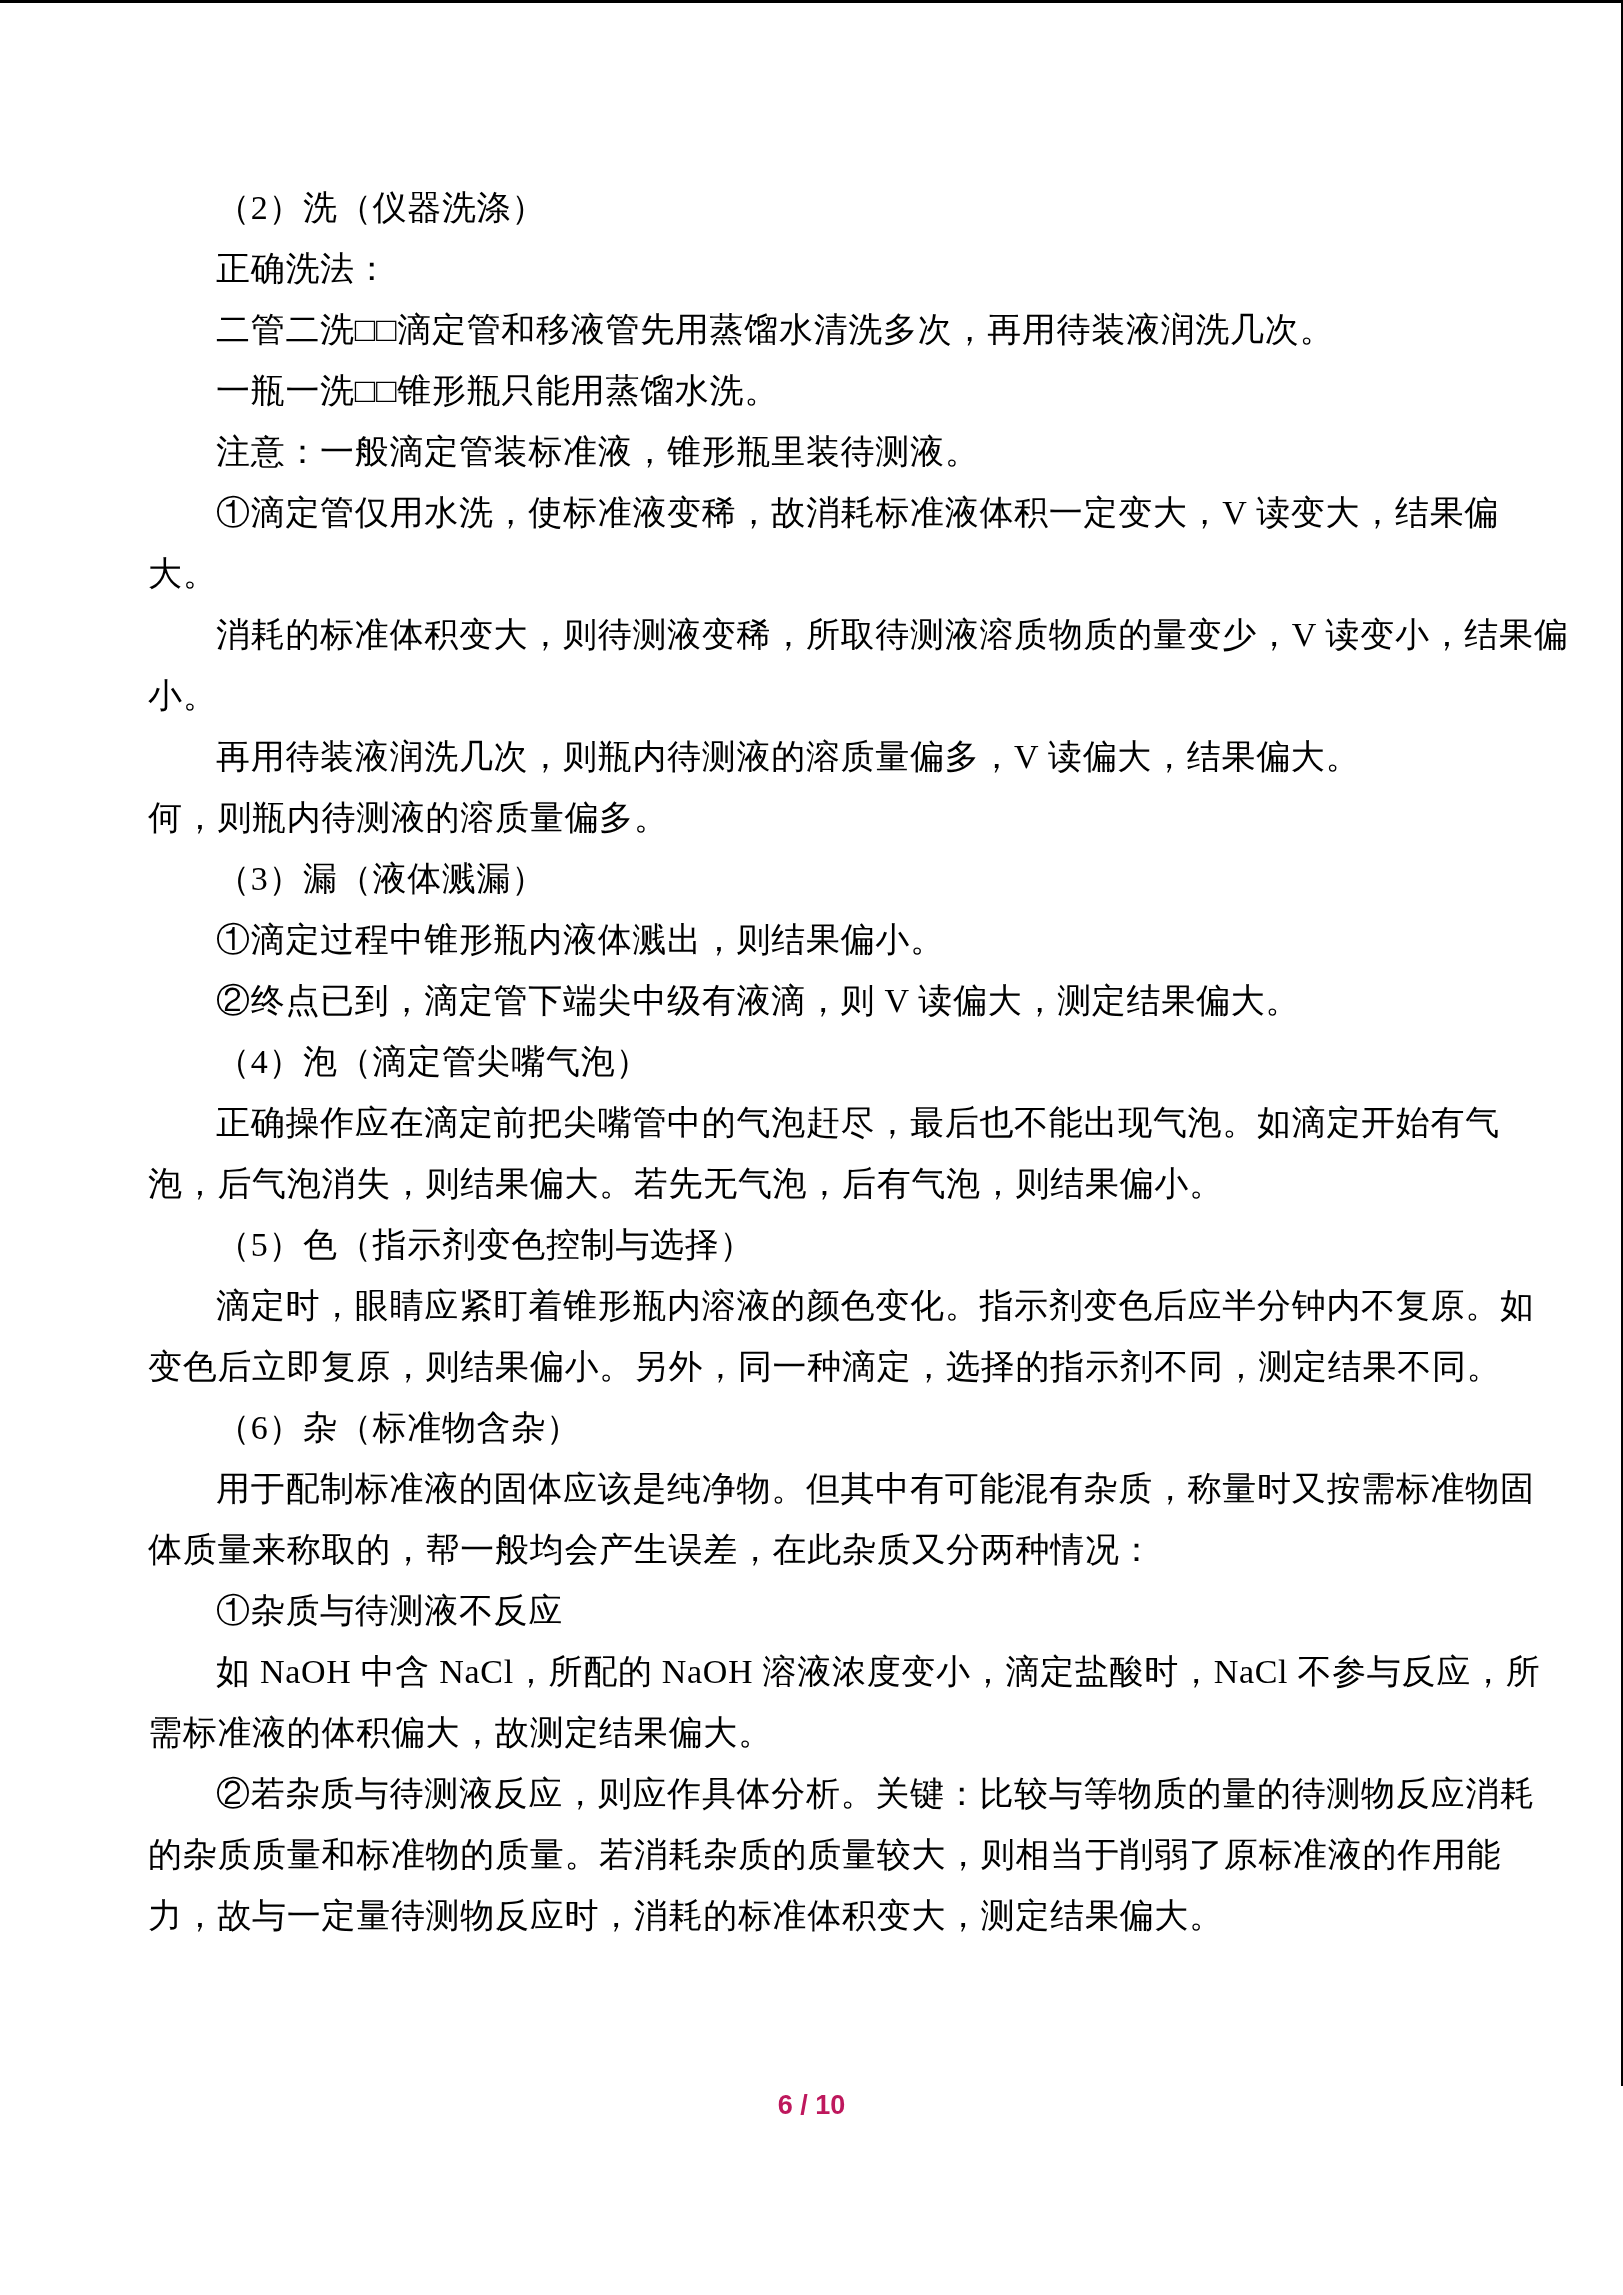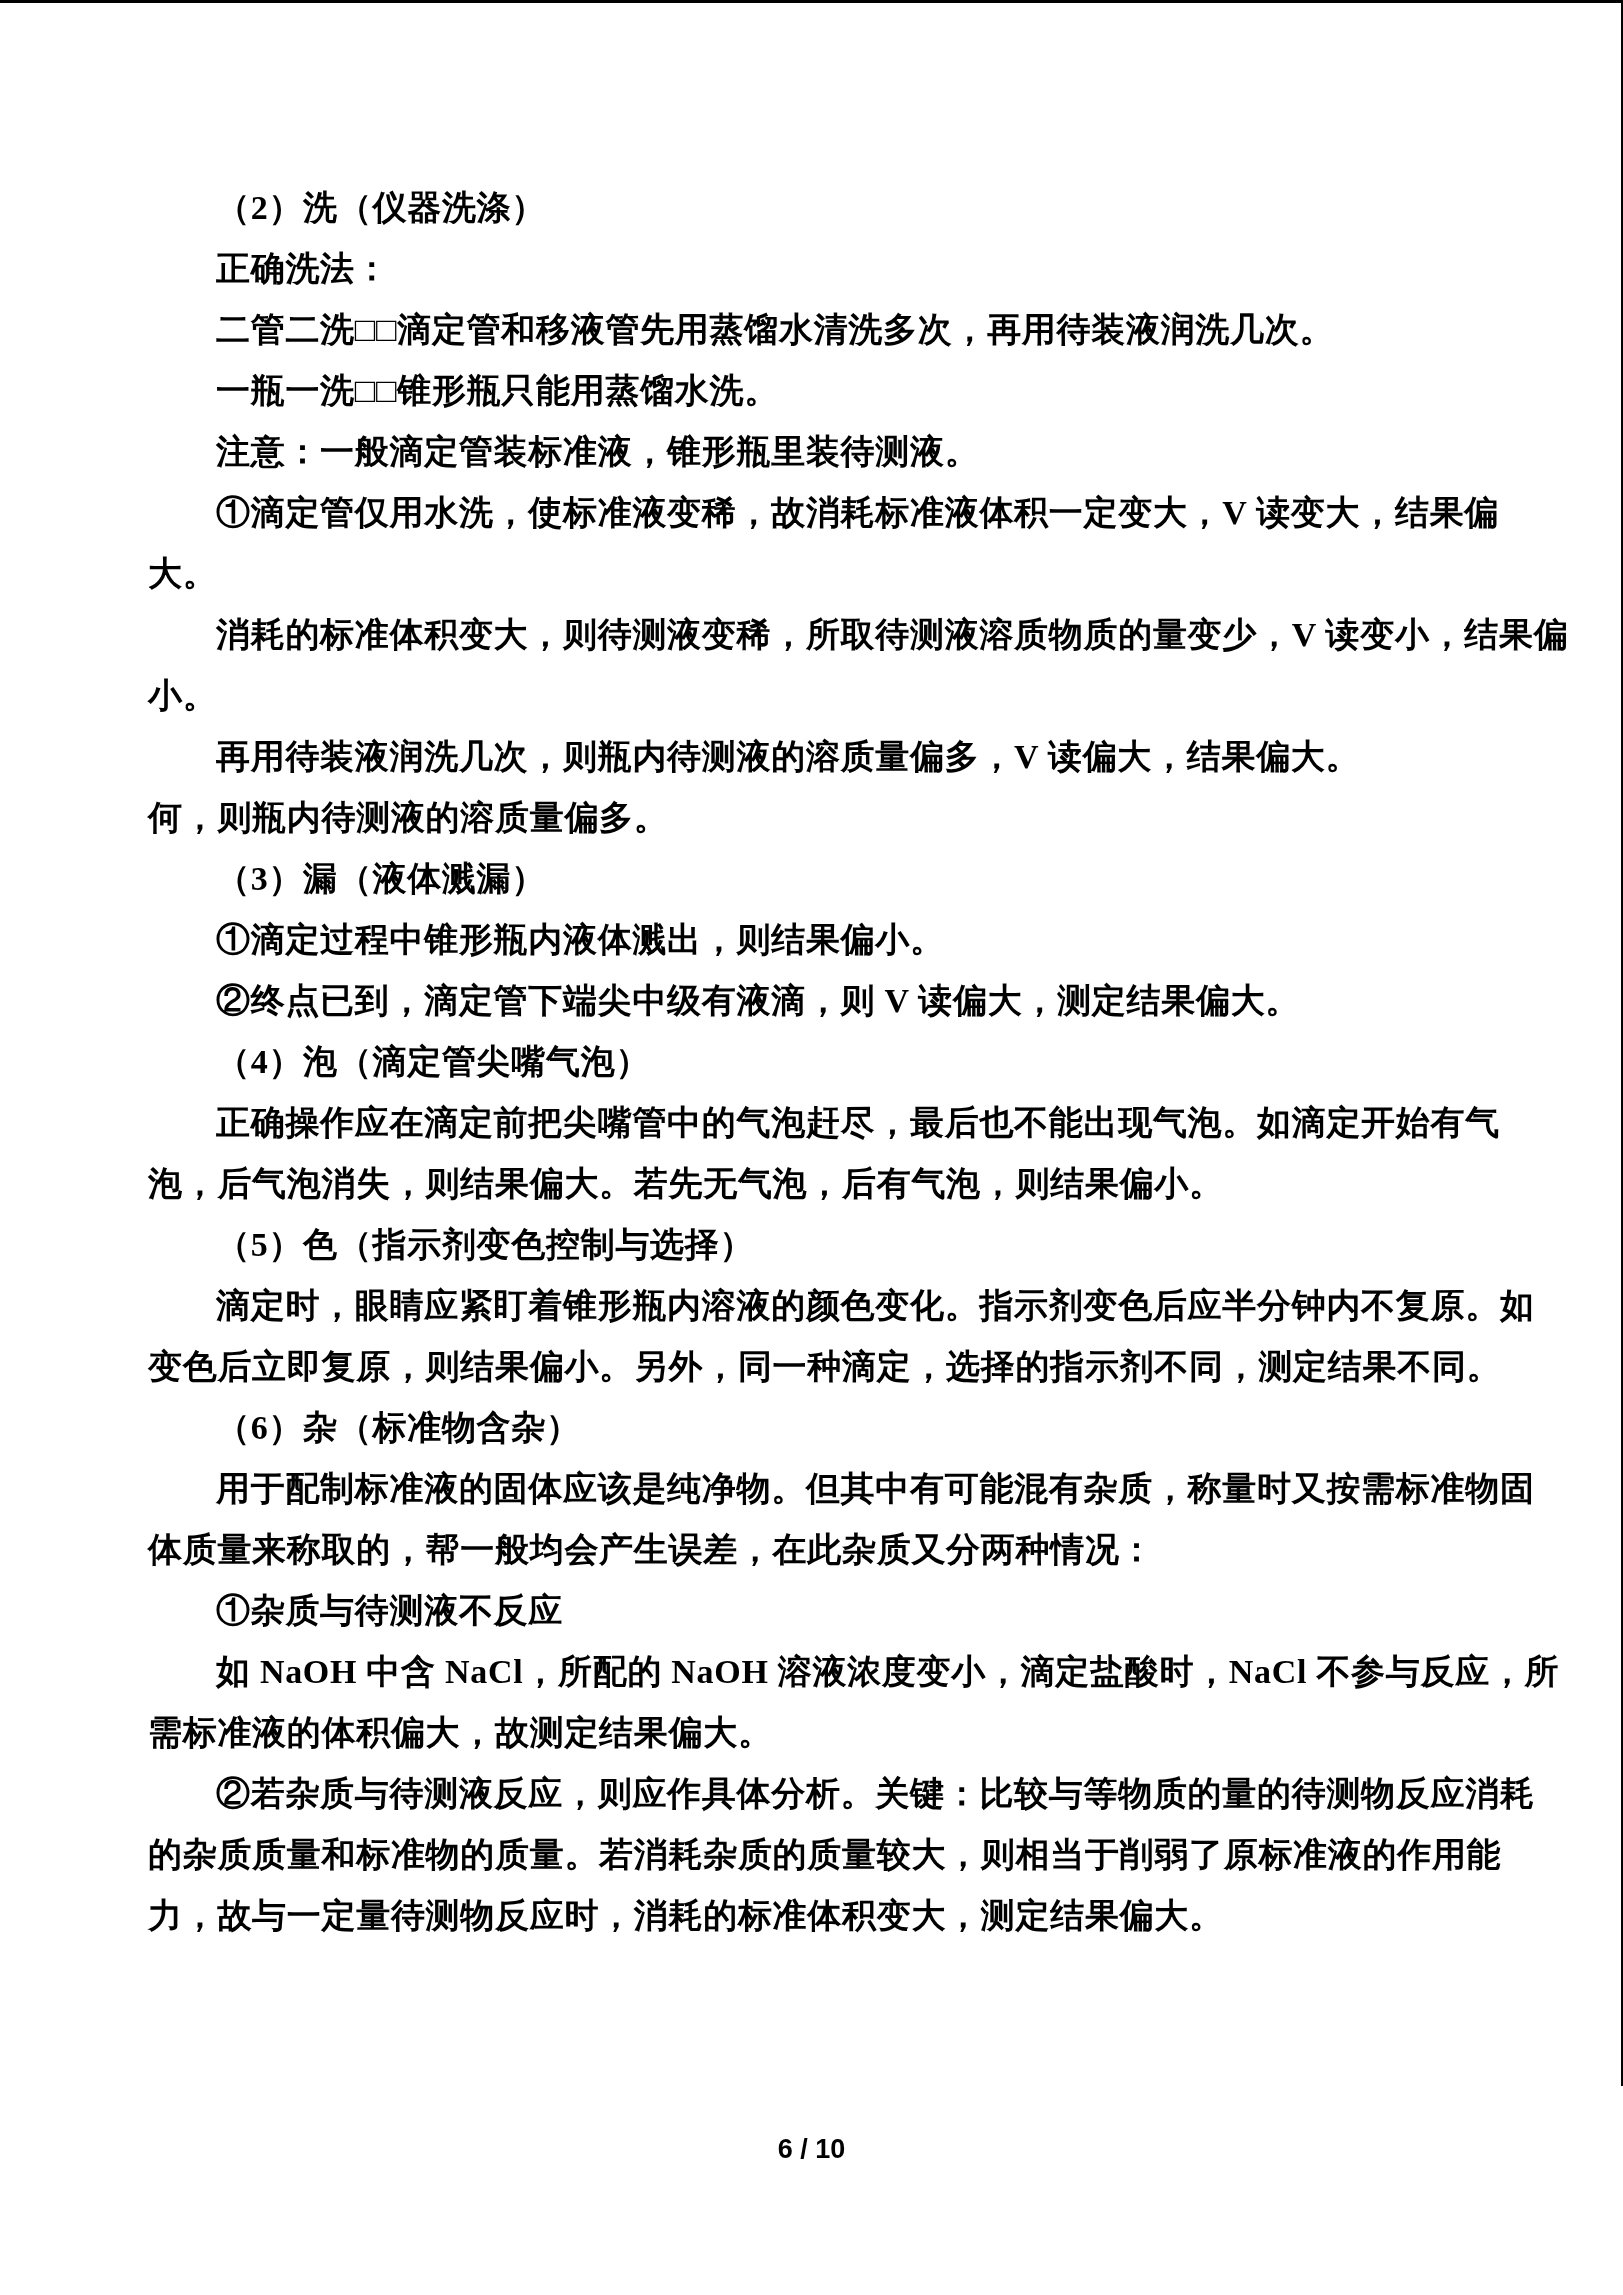--- a/index.html
+++ b/index.html
@@ -34,37 +34,35 @@
     left: 148px;
     top: 177px;
     width: 1325px;
   }
   .line {
     font-size: 34px;
     line-height: 61px;
     height: 61px;
     letter-spacing: 0.7px;
     white-space: nowrap;
-    font-weight: bold;
   }
   .line.indent {
     padding-left: 68px;
   }
   .footer {
     position: absolute;
     top: 2085px;
     left: 0;
     width: 100%;
     text-align: center;
     font-family: "Liberation Sans", "DejaVu Sans", sans-serif;
     font-weight: bold;
     font-size: 27px;
     line-height: 41px;
-    color: #000000;
-    margin-top: 44px;
+    color: #be185d;
   }
 </style>
 </head>
 <body>
 
 <div class="page">
   <div class="scan-top-bar"></div>
   <div class="scan-right-line"></div>
 
   <div class="content" id="lines">

